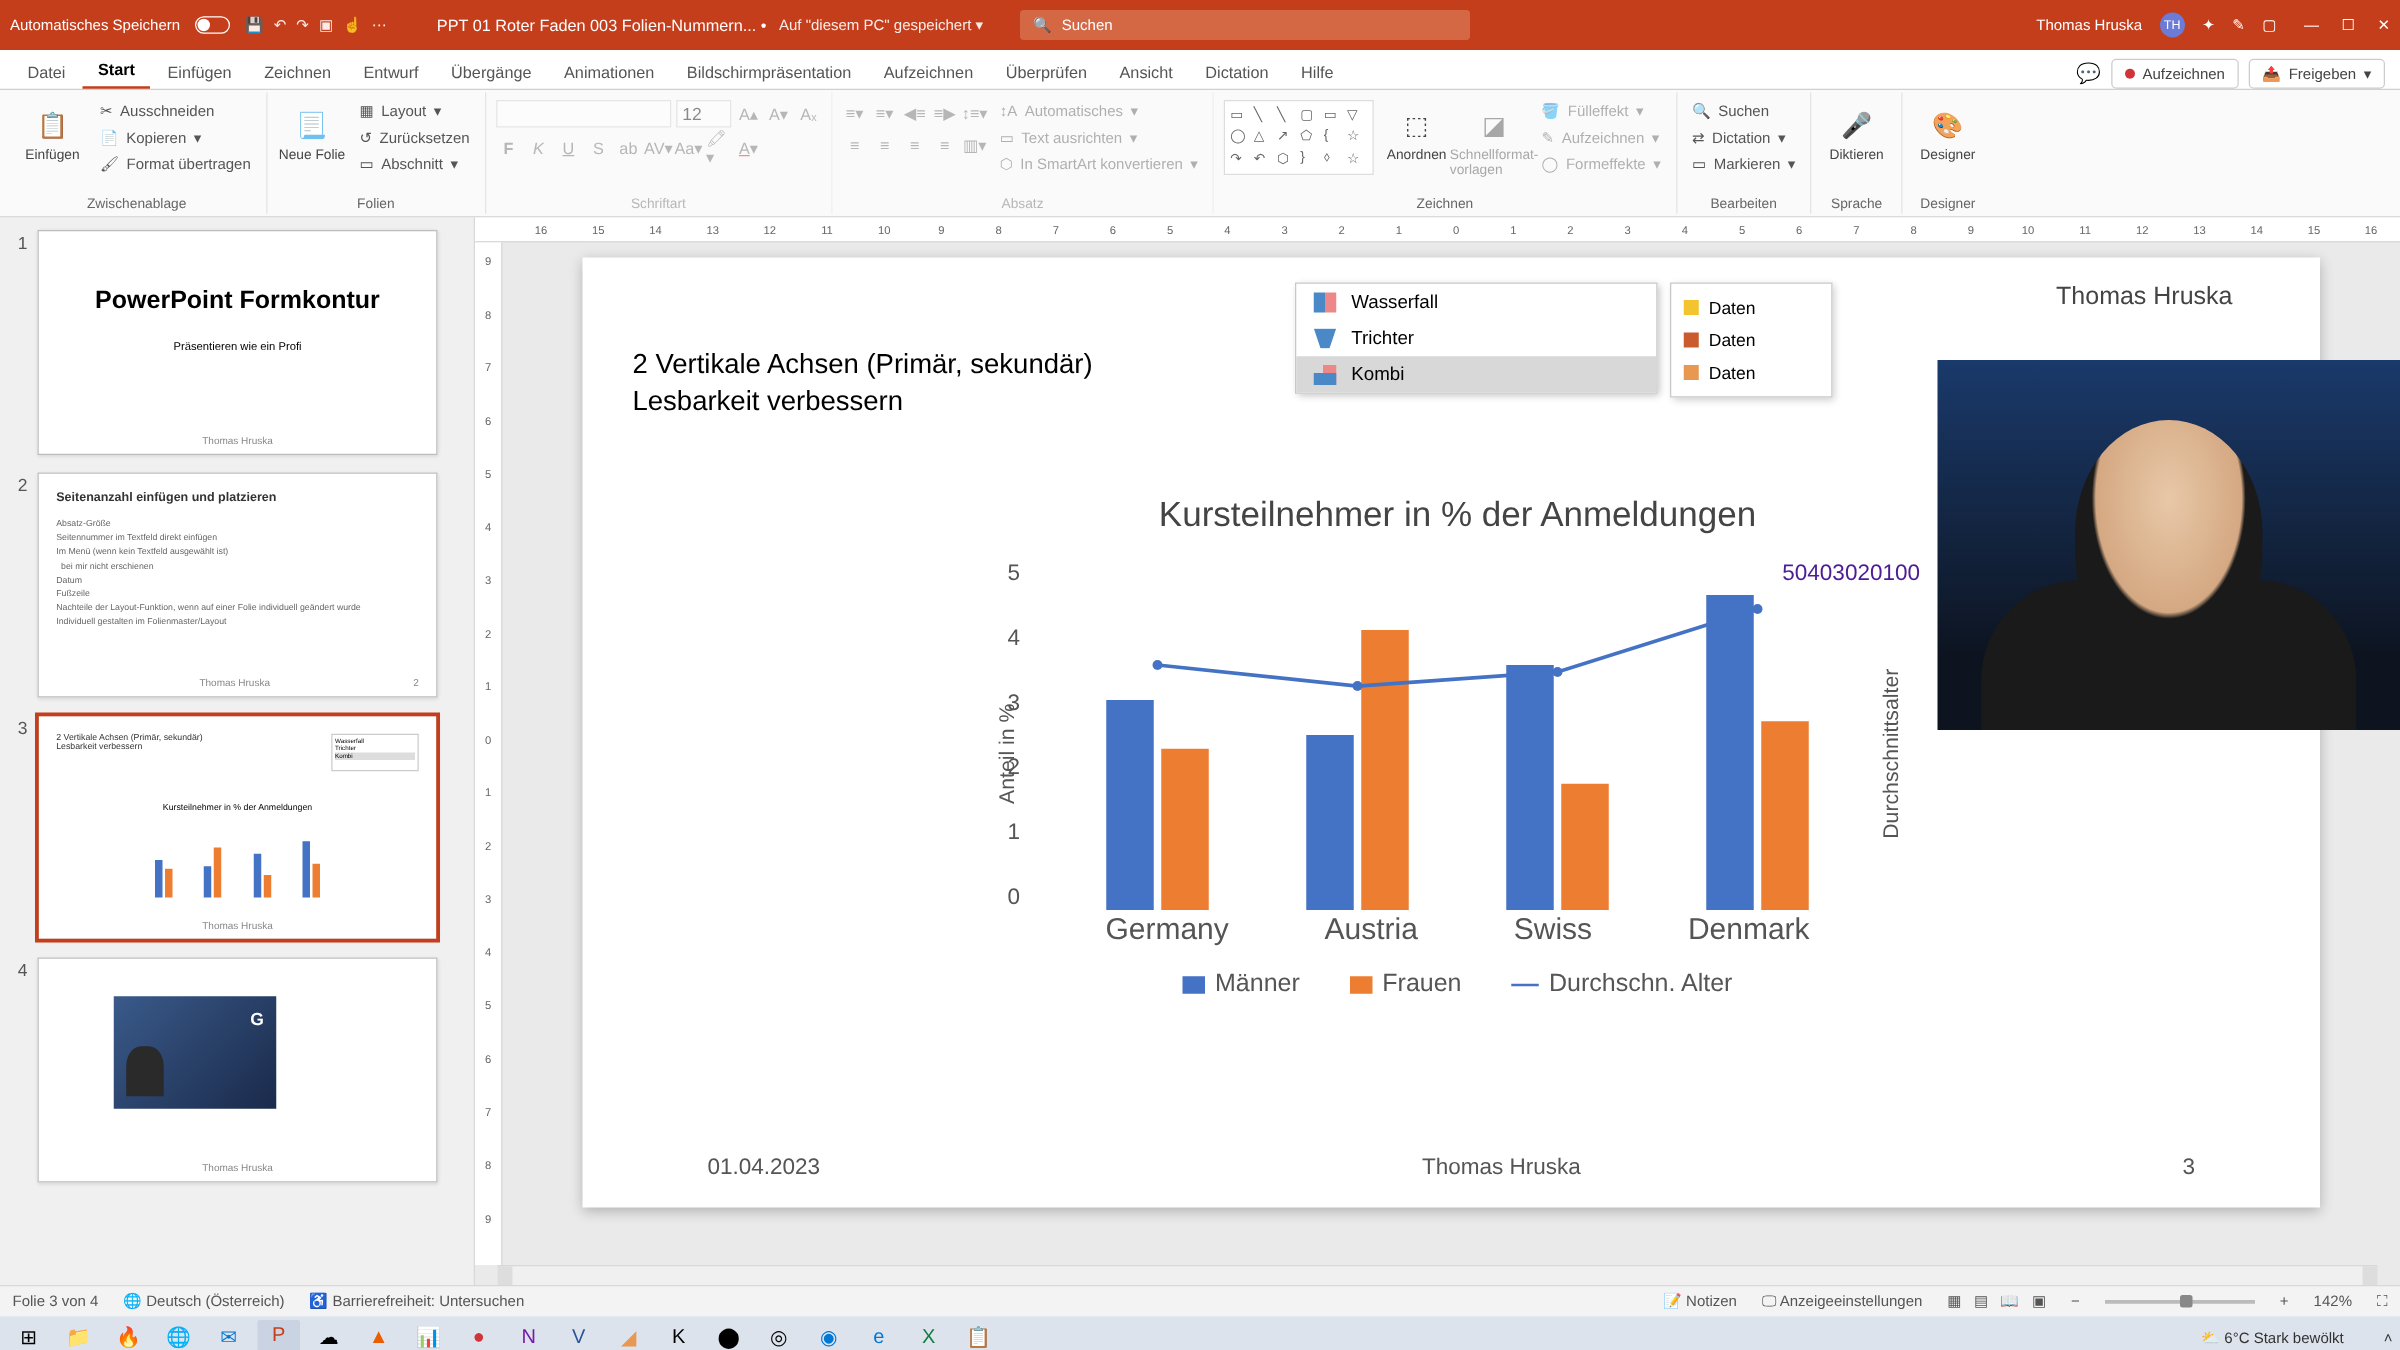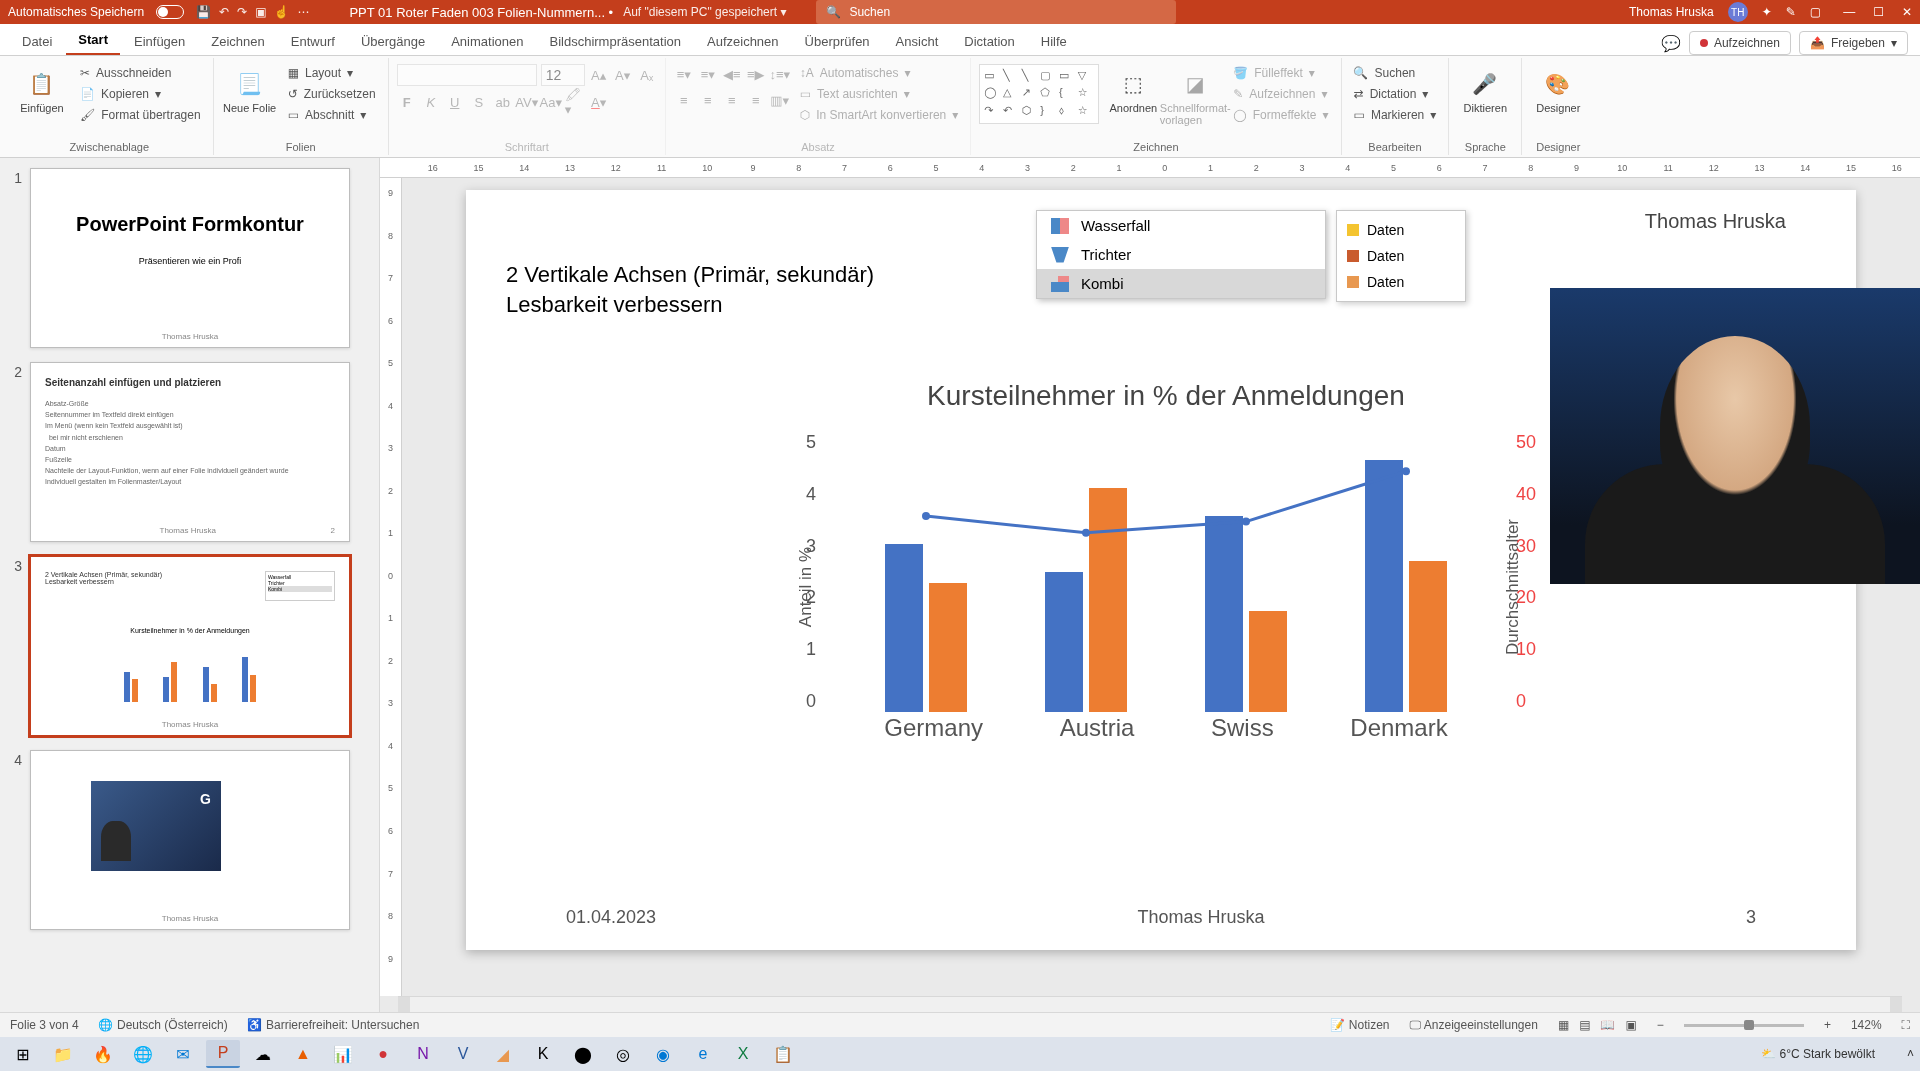--- a/index.html
+++ b/index.html
@@ -1,17 +1,17 @@
 <!DOCTYPE html>
 <html><head>
 <meta charset="utf-8">
 <style>
 *{margin:0;padding:0;box-sizing:border-box;font-family:"Segoe UI",sans-serif;user-select:none}
 body{width:1920px;height:1080px;background:#fff;overflow:hidden;font-size:14px;position:relative}
-.titlebar{height:24px;background:#c43e1c;display:flex;align-items:center;color:#fff;font-size:12px;padding:0 8px}
+.titlebar{height:40px;background:#c43e1c;display:flex;align-items:center;color:#fff;font-size:12px;padding:0 8px}
 .titlebar .tb-left{display:flex;align-items:center;gap:12px}
 .titlebar .qat{display:flex;align-items:center;gap:8px}
 .titlebar .qat span{opacity:.9}
 .titlebar .doc-area{display:flex;align-items:center;gap:10px;margin-left:40px}
 .titlebar .doc-title{font-size:13px}
 .titlebar .saveloc{opacity:.9}
 .titlebar .search{flex:0 0 360px;height:24px;background:#d46845;border-radius:3px;display:flex;align-items:center;padding:0 10px;margin-left:30px;gap:8px}
 .titlebar .spacer{flex:1}
 .titlebar .tb-right{display:flex;align-items:center;gap:14px}
 .avatar{width:20px;height:20px;border-radius:50%;background:#6b7bd6;display:flex;align-items:center;justify-content:center;font-size:10px}
@@ -67,21 +67,21 @@
 .charttype-pop .row.sel{background:#d8d8d8}
 .charttype-pop .ico{width:18px;height:16px;display:inline-block;background:#4a88c7}
 .legend-pop{position:absolute;top:20px;left:870px;width:130px;background:#fff;border:1px solid #c8c8c8;box-shadow:2px 2px 6px rgba(0,0,0,.2);padding:6px 10px;font-size:14px}
 .legend-pop div{display:flex;align-items:center;gap:8px;padding:5px 0}
 .sw{width:12px;height:12px;display:inline-block}
 
 .chart{position:absolute;left:290px;top:190px;width:820px;height:430px}
 .chart-title{text-align:center;font-size:28px;color:#444;margin-bottom:20px}
 .plot{position:relative;height:310px;margin:0 90px}
 .yaxis-l{position:absolute;left:-40px;top:0;bottom:30px;display:flex;flex-direction:column;justify-content:space-between;align-items:flex-end;font-size:18px;color:#555}
-.yaxis-r{position:absolute;right:-50px;top:0;bottom:30px;display:flex;flex-direction:column;justify-content:space-between;align-items:flex-start;font-size:18px;color:#ef4444}
+.yaxis-r{position:absolute;right:-50px;top:0;bottom:30px;display:flex;flex-direction:row;justify-content:space-between;align-items:flex-start;font-size:18px;color:#4c1d95}
 .ylabel-l{position:absolute;left:-80px;top:50%;transform:translateY(-50%) rotate(-90deg);font-size:17px;color:#555;white-space:nowrap}
 .ylabel-r{position:absolute;right:-95px;top:50%;transform:translateY(-50%) rotate(-90deg);font-size:17px;color:#555;white-space:nowrap}
 .bars-area{position:absolute;left:0;right:0;bottom:30px;top:0;display:flex;justify-content:space-around;align-items:flex-end}
 .bar-group{display:flex;gap:6px;align-items:flex-end;width:100px;justify-content:center}
 .bar{width:38px}
 .bar.m{background:#4472c4}
 .bar.f{background:#ed7d31}
 .xaxis{position:absolute;left:0;right:0;bottom:0;display:flex;justify-content:space-around;font-size:24px;color:#555}
 .line-svg{position:absolute;left:0;right:0;top:0;bottom:30px;pointer-events:none}
 .chart-legend{display:flex;justify-content:center;gap:40px;margin-top:18px;font-size:20px;color:#555}
@@ -559,20 +559,34 @@
                   <circle cx="400" cy="89.6" r="4" fill="#4472c4"></circle>
                   <circle cx="560" cy="39.20000000000002" r="4" fill="#4472c4"></circle>
                 </svg>
               <div class="xaxis" id="xaxis">
                   <div>Germany</div>
                   <div>Austria</div>
                   <div>Swiss</div>
                   <div>Denmark</div>
                 </div>
             </div>
+            <div class="chart-legend">
+              <span>
+                  <span class="lsw" style="background:#4472c4"></span>
+                  <span>Männer</span>
+                </span>
+              <span>
+                  <span class="lsw" style="background:#ed7d31"></span>
+                  <span>Frauen</span>
+                </span>
+              <span>
+                  <span class="lln"></span>
+                  <span>Durchschn. Alter</span>
+                </span>
+            </div>
           </div>
 
           <div class="slide-footer">
             <span>01.04.2023</span>
             <span>Thomas Hruska</span>
             <span>3</span>
           </div>
         </div>
       </div>
     </div>

